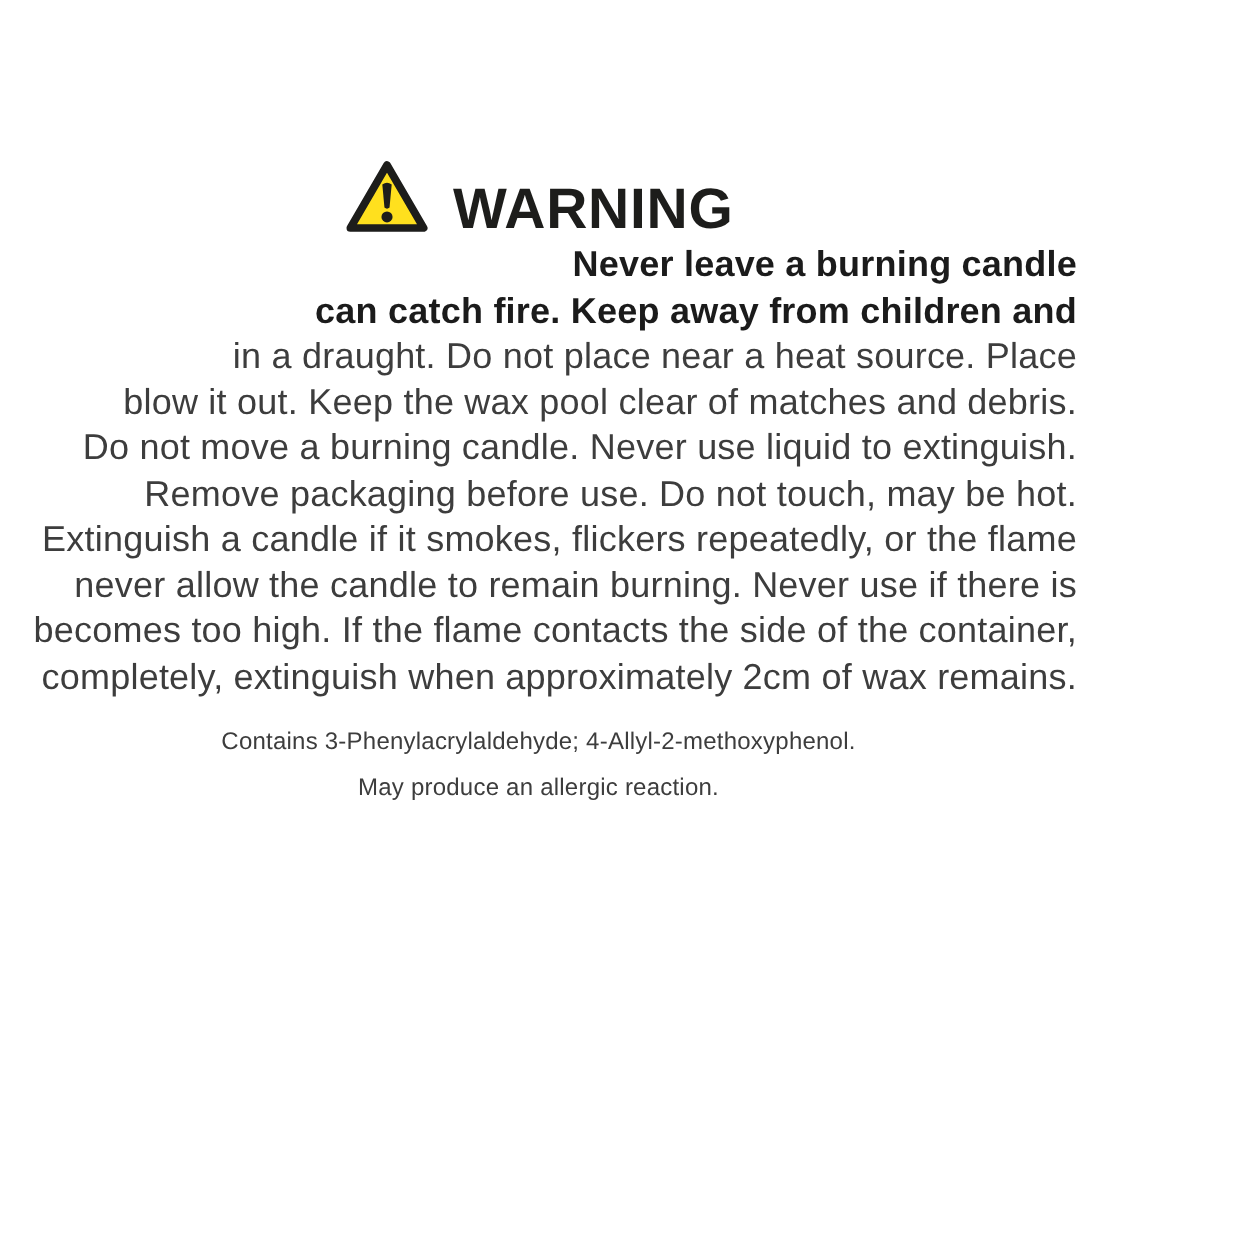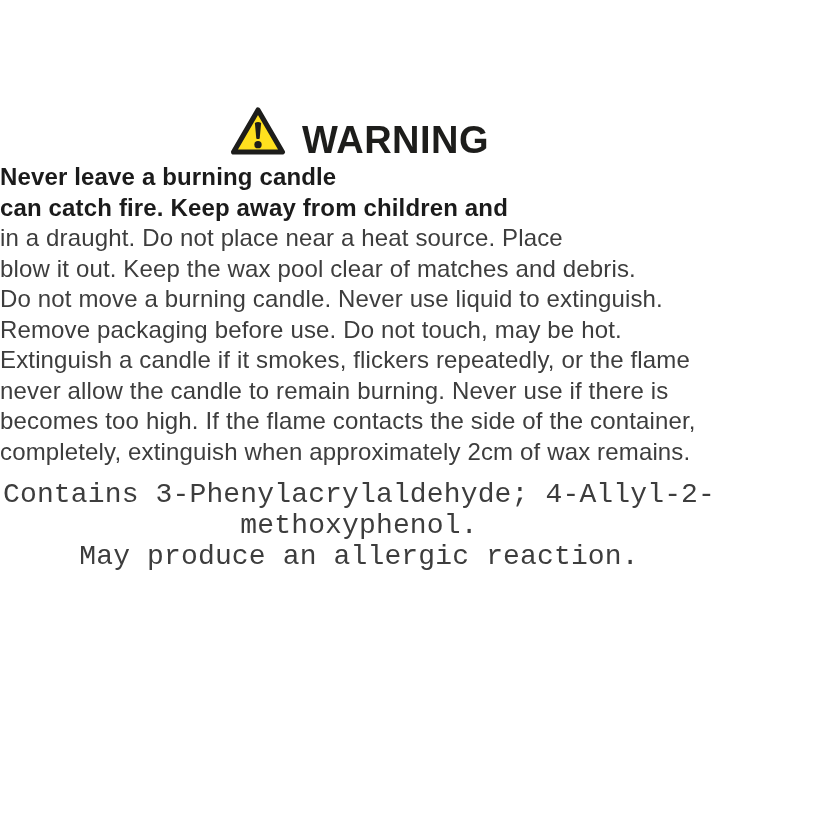--- a/index.html
+++ b/index.html
@@ -11,23 +11,22 @@
     height: 829px;
     background: #ffffff;
     overflow: hidden;
     font-family: "Liberation Sans", "DejaVu Sans", sans-serif;
   }
   .label-wrap {
     position: absolute;
     top: 0;
     left: 0;
     width: 718px;
-    padding-top: 56px;
+    padding-top: 104px;
     box-sizing: border-box;
-    margin-top: 48px;
   }
   .heading-row {
     display: flex;
     justify-content: center;
     align-items: flex-end;
     gap: 15px;
     height: 52px;
     margin-bottom: 6px;
   }
   .tri-icon {
@@ -37,41 +36,40 @@
   }
   .heading-text {
     font-size: 38px;
     font-weight: bold;
     color: #1d1d1b;
     letter-spacing: 0.5px;
     line-height: 1;
     margin-bottom: -3px;
   }
   .body-text {
-    text-align: left;
+    text-align: right;
     font-size: 24px;
     line-height: 30.5px;
     color: #3d3d3d;
     letter-spacing: 0.15px;
   }
   .body-text .line {
     white-space: nowrap;
   }
   .b {
     font-weight: bold;
     color: #1b1b1b;
   }
   .allergen-text {
     margin-top: 12px;
     text-align: center;
-    font-size: 28px;
+    font-size: 16px;
     line-height: 31px;
     color: #3d3d3d;
     letter-spacing: 0.15px;
-    font-family: Liberation Mono, monospace;
   }
 </style>
 </head>
 <body>
 
 <div class="label-wrap">
 
   <div class="heading-row">
     <svg class="tri-icon" viewBox="0 0 100 88">
       <path d="M50 7 L93 81 L7 81 Z" fill="#FFE01E" stroke="#1d1d1b" stroke-width="9" stroke-linejoin="round"></path>

